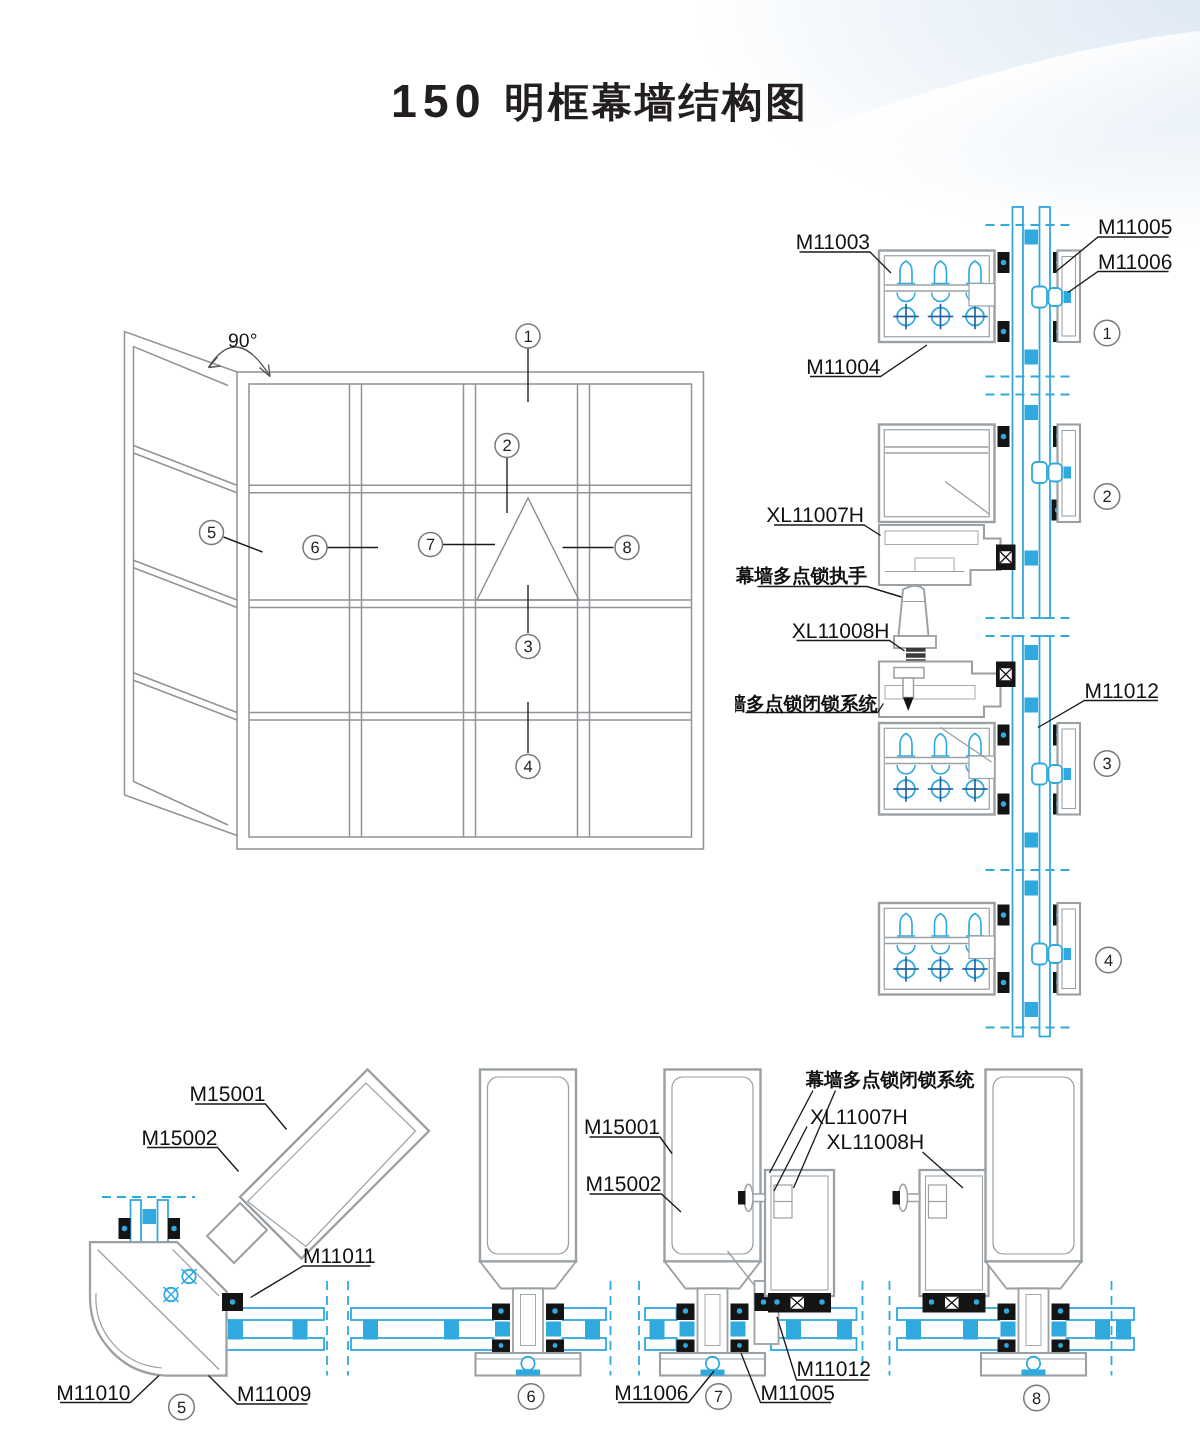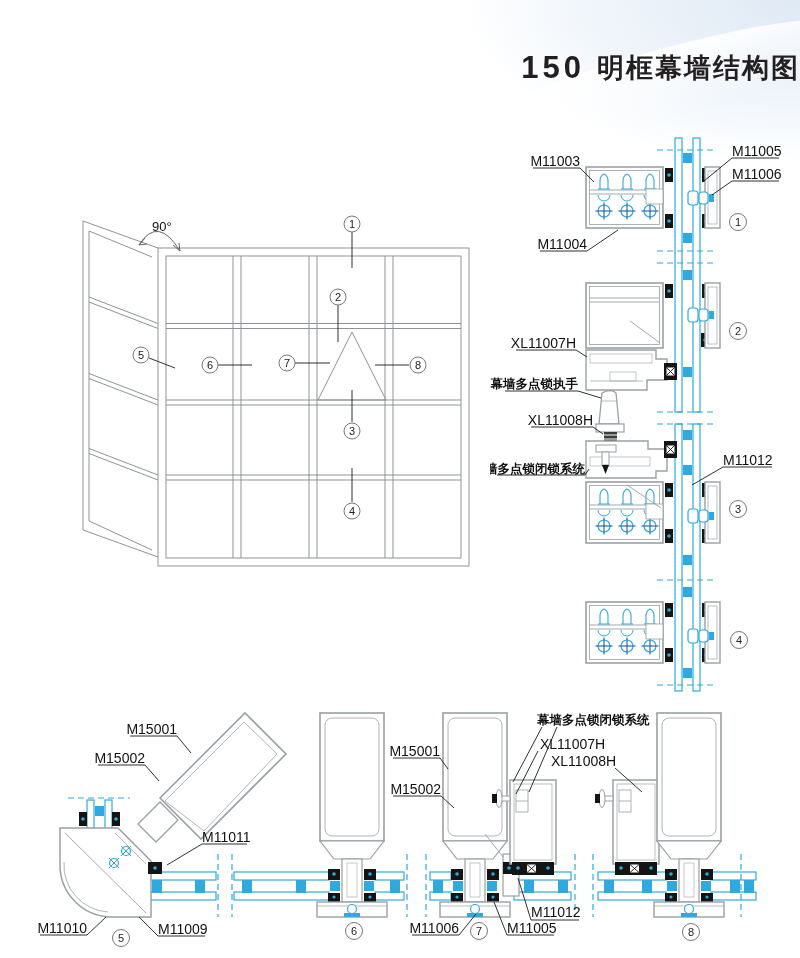--- a/index.html
+++ b/index.html
@@ -15,21 +15,21 @@
     pointer-events:none;
   }
   .streak{
     position:absolute;top:52px;right:-70px;width:430px;height:70px;
     background:linear-gradient(rgba(255,255,255,.95), rgba(255,255,255,0));
     border-radius:50%;
     transform:rotate(-16deg);
     pointer-events:none;
   }
   .title-row{
-    position:absolute;top:50px;left:0;width:800px;text-align:right;
+    position:absolute;top:50px;left:0;width:800px;text-align:center;
     color:var(--title);white-space:nowrap;
   }
   .title-code{font-size:31px;font-weight:bold;letter-spacing:4px;margin-right:12px;vertical-align:middle;}
   .title-name{font-size:27px;font-weight:bold;letter-spacing:2px;vertical-align:middle;}
   svg{position:absolute;}
   svg text{font-family:"Liberation Sans", sans-serif;}
   .plabel{font-size:14px;fill:#111;}
   .clabel{font-size:12.5px;font-weight:bold;fill:#111;}
   .cnum{font-size:11px;fill:#222;}
   .ldr{stroke:var(--leader);stroke-width:0.9;fill:none;}

